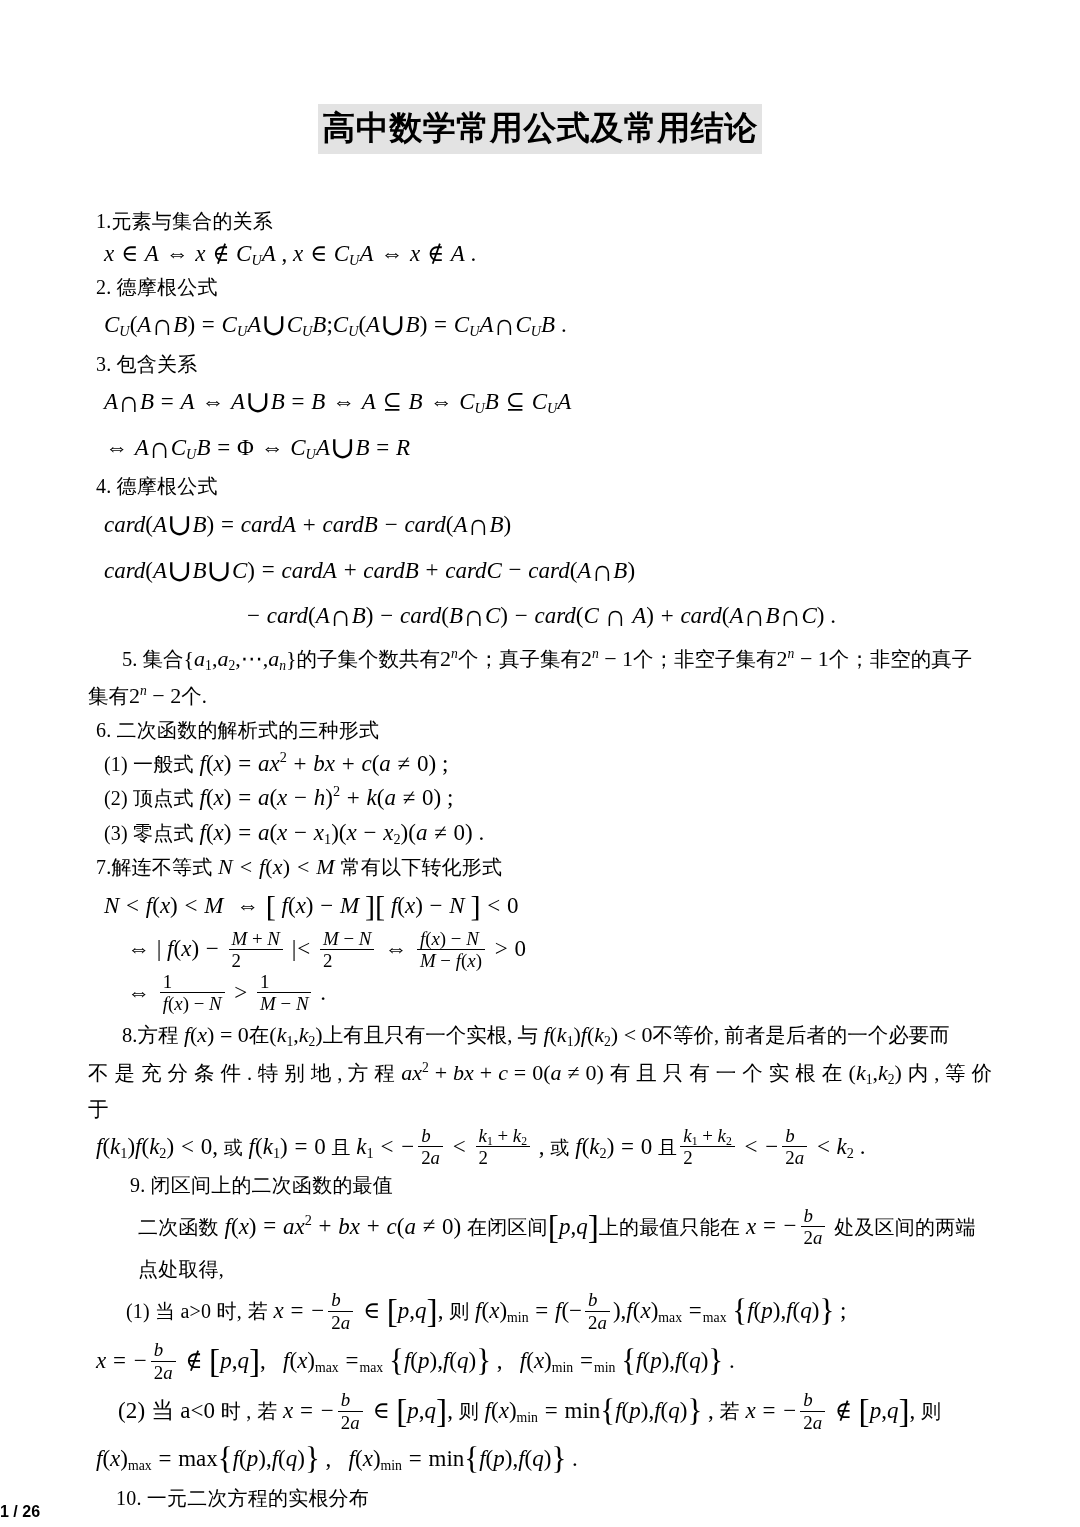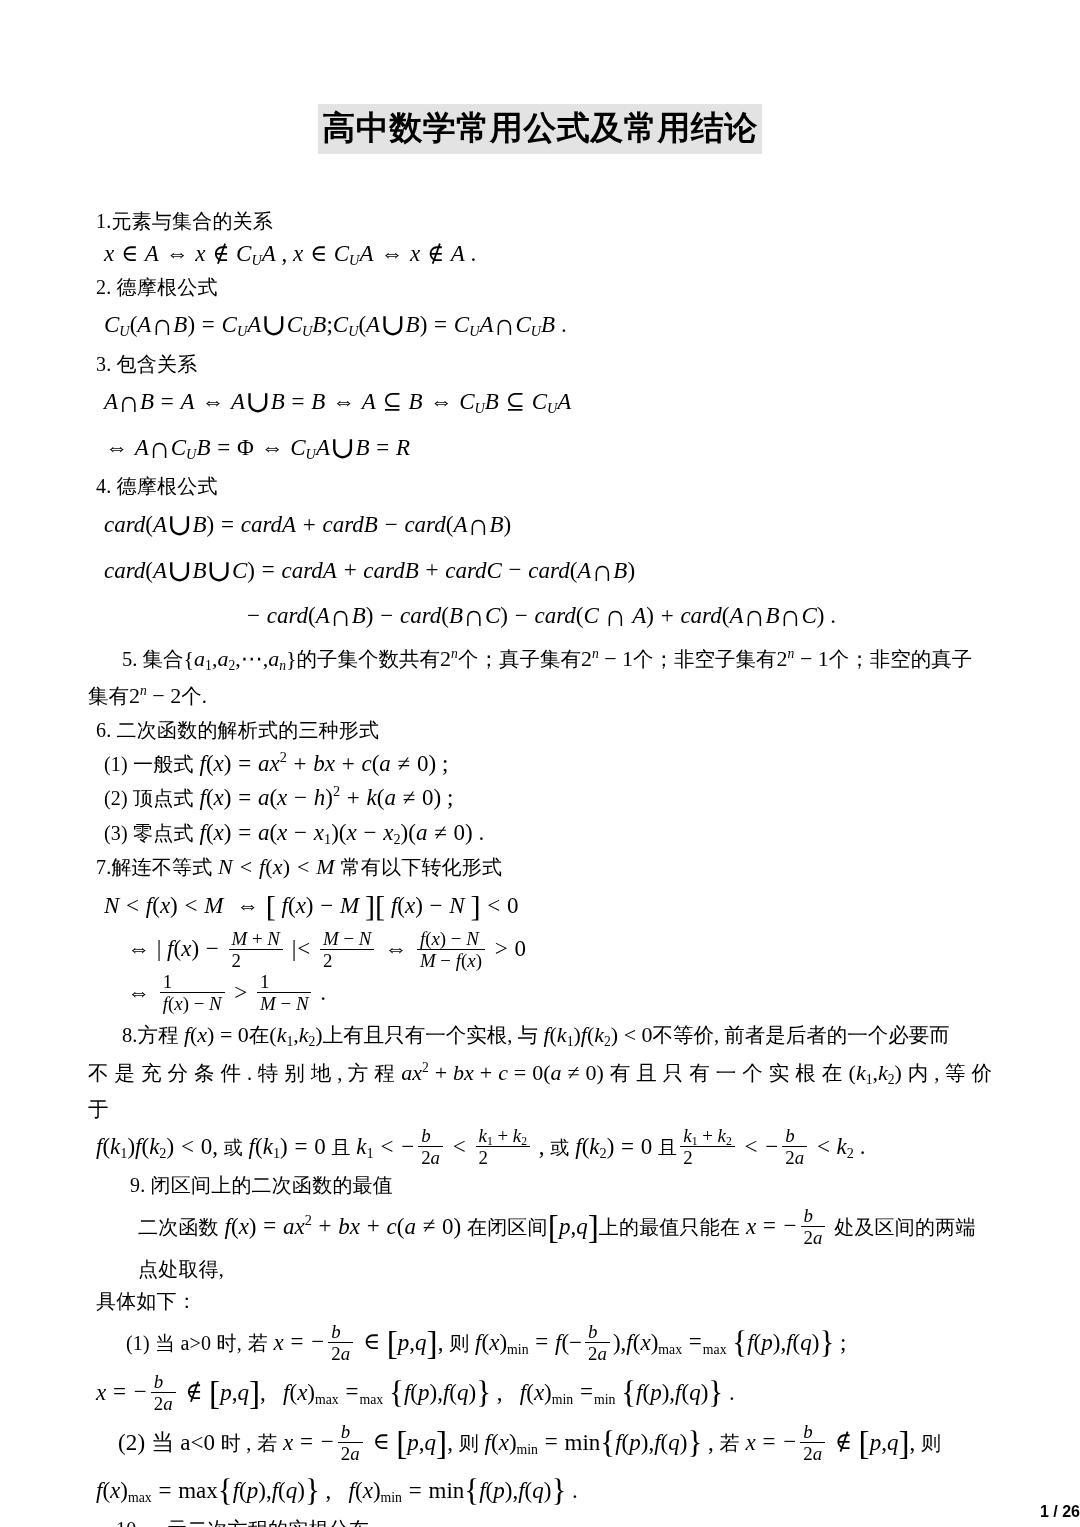--- a/index.html
+++ b/index.html
@@ -133,21 +133,21 @@
     text-align: justify;
   }
   .para .mathbit { font-size: 22px; }
 
   
   .footer {
     position: absolute;
     left: 0;
     right: 0;
     top: 1399px;
-    text-align: right;
+    text-align: left;
     font-family: "Liberation Sans", sans-serif;
     font-size: 16px;
     font-weight: bold;
   }
 </style>
 </head>
 <body>
 
 <div class="page">
 
@@ -250,21 +250,20 @@
     <div class="line hd" style="padding-left:34px">
       <span>9.</span> <span>闭区间上的二次函数的最值</span>
     </div>
     <div class="line mathline wrapline" style="padding-left:0px">
       <span class="hd" style="font-size:20px">二次函数</span>
       <i class="v">f</i><span class="opn">(</span><i class="v">x</i><span class="opn">)</span> <span class="op">=</span> <i class="v">ax</i><sup class="rm">2</sup> <span class="op">+</span> <i class="v">bx</i> <span class="op">+</span> <i class="v">c</i><span class="opn">(</span><i class="v">a</i> <span class="op">≠</span> 0<span class="opn">)</span>
       <span class="hd" style="font-size:20px">在闭区间</span><span class="bigbr">[</span><i class="v">p</i>,<i class="v">q</i><span class="bigbr">]</span><span class="hd" style="font-size:20px">上的最值只能在</span>
       <i class="v">x</i> <span class="op">=</span> <span class="op">−</span><span class="frac"><span class="num"><i class="v">b</i></span><span class="den">2<i class="v">a</i></span></span>
       <span class="hd" style="font-size:20px">处及区间的两端点处取得,</span>
     </div>
-    <div class="line hd" style="padding-left:0px">具体如下：</div>
 
     <div class="line mathline" style="padding-left:30px">
       <span class="hd" style="font-size:20px">(1) 当 a&gt;0 时,</span>
       <span class="hd" style="font-size:20px">若</span>
       <i class="v">x</i> <span class="op">=</span> <span class="op">−</span><span class="frac"><span class="num"><i class="v">b</i></span><span class="den">2<i class="v">a</i></span></span> <span class="op">∈</span> <span class="bigbr">[</span><i class="v">p</i>,<i class="v">q</i><span class="bigbr">]</span>,
       <span class="hd" style="font-size:20px">则</span>
       <i class="v">f</i><span class="opn">(</span><i class="v">x</i><span class="opn">)</span><span class="minmax">min</span> <span class="op">=</span> <i class="v">f</i><span class="opn">(−</span><span class="frac"><span class="num"><i class="v">b</i></span><span class="den">2<i class="v">a</i></span></span><span class="opn">)</span>,<i class="v">f</i><span class="opn">(</span><i class="v">x</i><span class="opn">)</span><span class="minmax">max</span> <span class="op">=</span><span class="minmax">max</span> <span class="setbr">{</span><i class="v">f</i><span class="opn">(</span><i class="v">p</i><span class="opn">)</span>,<i class="v">f</i><span class="opn">(</span><i class="v">q</i><span class="opn">)</span><span class="setbr">}</span> ;
     </div>
     <div class="line mathline" style="padding-left:0px">
       <i class="v">x</i> <span class="op">=</span> <span class="op">−</span><span class="frac"><span class="num"><i class="v">b</i></span><span class="den">2<i class="v">a</i></span></span> <span class="op">∉</span> <span class="bigbr">[</span><i class="v">p</i>,<i class="v">q</i><span class="bigbr">]</span>, &nbsp;

